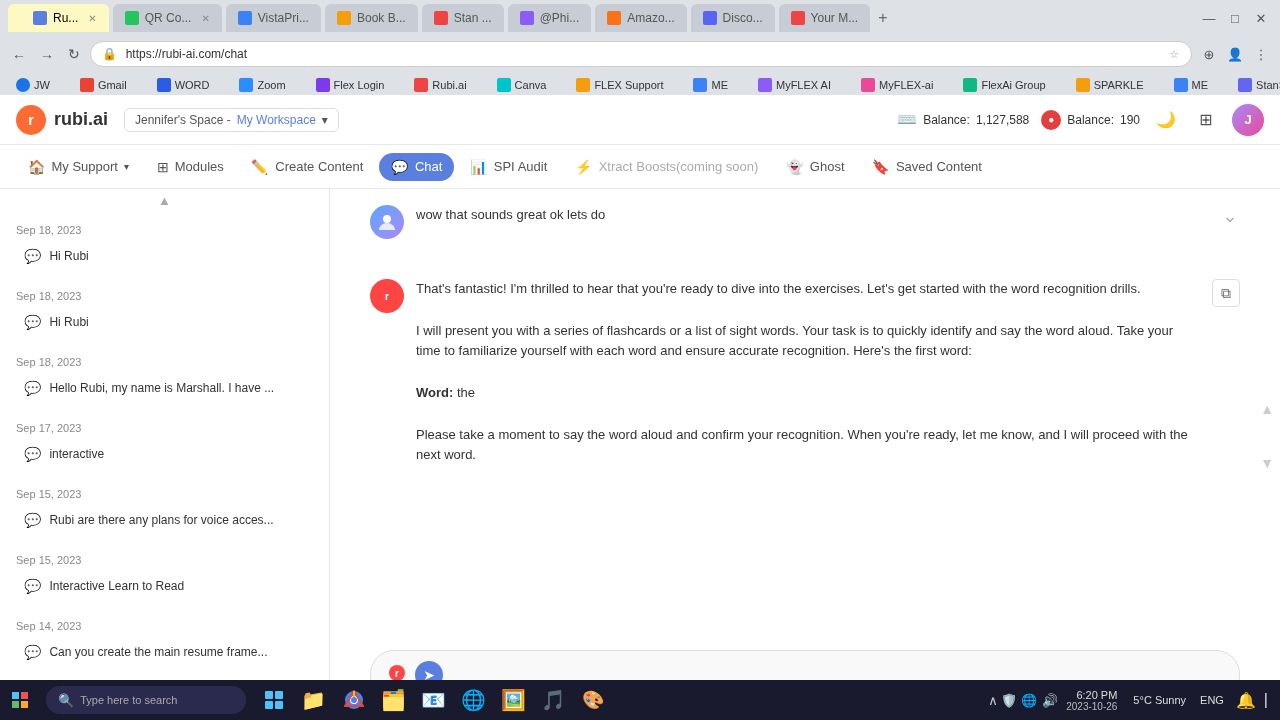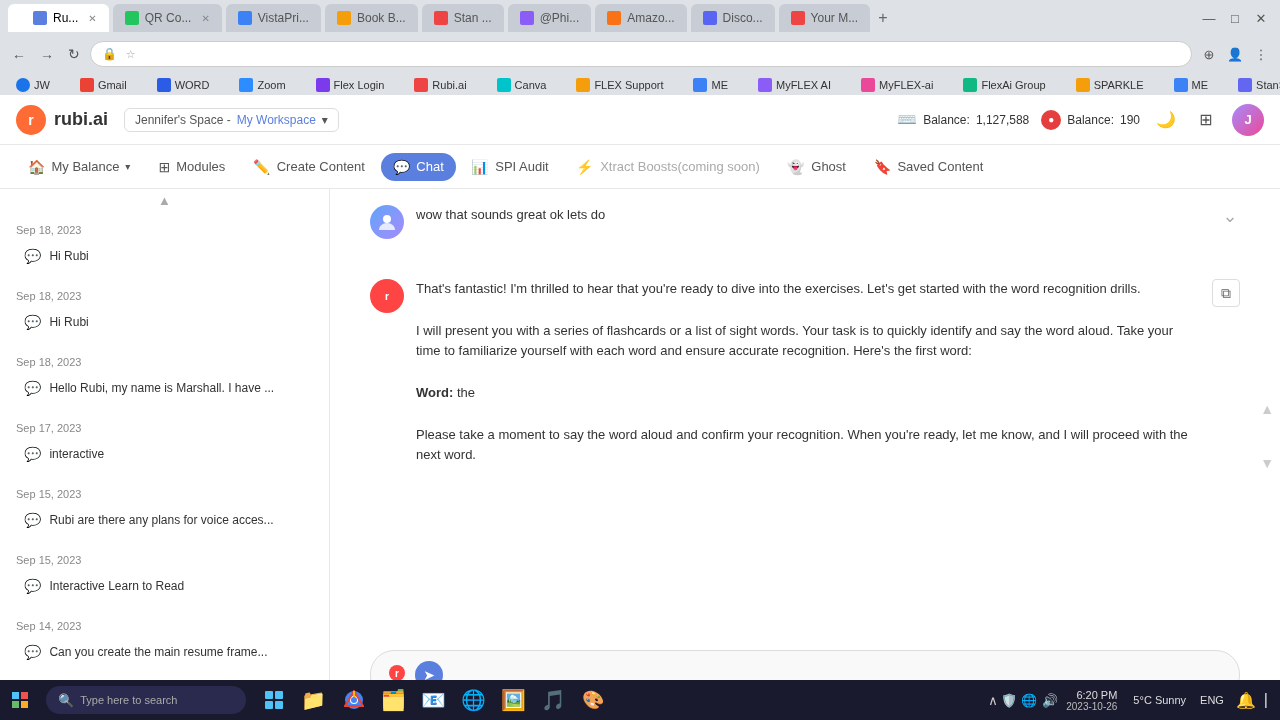--- a/index.html
+++ b/index.html
@@ -2,21 +2,21 @@
 <html><head>
   <meta charset="utf-8">
   <style>
     * { margin: 0; padding: 0; box-sizing: border-box; }
     body { font-family: -apple-system, BlinkMacSystemFont, 'Segoe UI', sans-serif; background: #f0f0f0; width: 1280px; height: 720px; overflow: hidden; font-size: 13px; }
 
     
     .browser-chrome { background: #dee1e6; height: 95px; }
     .tab-bar { display: flex; align-items: center; height: 36px; background: #dee1e6; padding: 0 8px; gap: 4px; }
     .tab { display: flex; align-items: center; height: 28px; padding: 0 12px; border-radius: 6px 6px 0 0; font-size: 12px; gap: 6px; cursor: pointer; }
-    .tab.active { background: #ffffff; padding-left: 25px; }
+    .tab.active { background: #fef9c3; padding-left: 25px; }
     .tab.inactive { background: #c8cdd5; color: #555; }
     .tab-favicon { width: 14px; height: 14px; border-radius: 2px; }
     .tab-close { font-size: 10px; color: #888; margin-left: 4px; }
     .tab-new { background: none; border: none; font-size: 16px; color: #666; cursor: pointer; margin-left: 4px; }
 
     .address-bar-row { display: flex; align-items: center; height: 36px; background: #dee1e6; padding: 0 8px; gap: 6px; }
     .nav-btn { background: none; border: none; font-size: 14px; color: #555; cursor: pointer; padding: 4px; border-radius: 4px; }
     .address-bar { flex: 1; height: 26px; border-radius: 13px; background: #fff; border: 1px solid #ccc; display: flex; align-items: center; padding: 0 12px; font-size: 12px; color: #333; gap: 8px; }
     .address-text { flex: 1; }
     .browser-actions { display: flex; gap: 4px; align-items: center; }
@@ -150,20 +150,21 @@
       <button class="br-btn">✕</button>
     </div>
   </div>
 
   <div class="address-bar-row">
     <button class="nav-btn">←</button>
     <button class="nav-btn">→</button>
     <button class="nav-btn">↻</button>
     <div class="address-bar">
       <span style="font-size:12px;color:#666;">🔒</span>
+      <span class="address-text">https://rubi-ai.com/chat</span>
       <span style="font-size:11px;color:#aaa;">☆</span>
     </div>
     <div class="browser-actions">
       <button class="br-btn">⊕</button>
       <button class="br-btn">👤</button>
       <button class="br-btn">⋮</button>
     </div>
   </div>
 
   <div class="bookmarks-bar">
@@ -265,21 +266,21 @@
       </div>
       <button class="header-icon-btn">🌙</button>
       <button class="header-icon-btn">⊞</button>
       <div class="avatar">J</div>
     </div>
   </div>
 
   <div class="nav-bar">
     <button class="nav-item">
       <span class="nav-item-icon">🏠</span>
-      <span>My Balance</span>
+      <span>My Support</span>
       <span class="nav-dropdown">▾</span>
     </button>
     <button class="nav-item">
       <span class="nav-item-icon">⊞</span>
       <span>Modules</span>
     </button>
     <button class="nav-item">
       <span class="nav-item-icon">✏️</span>
       <span>Create Content</span>
     </button>

